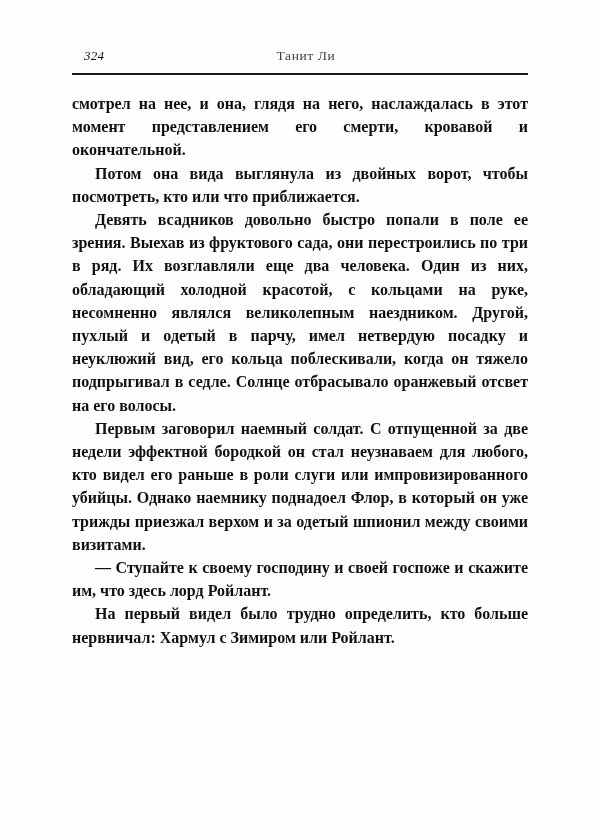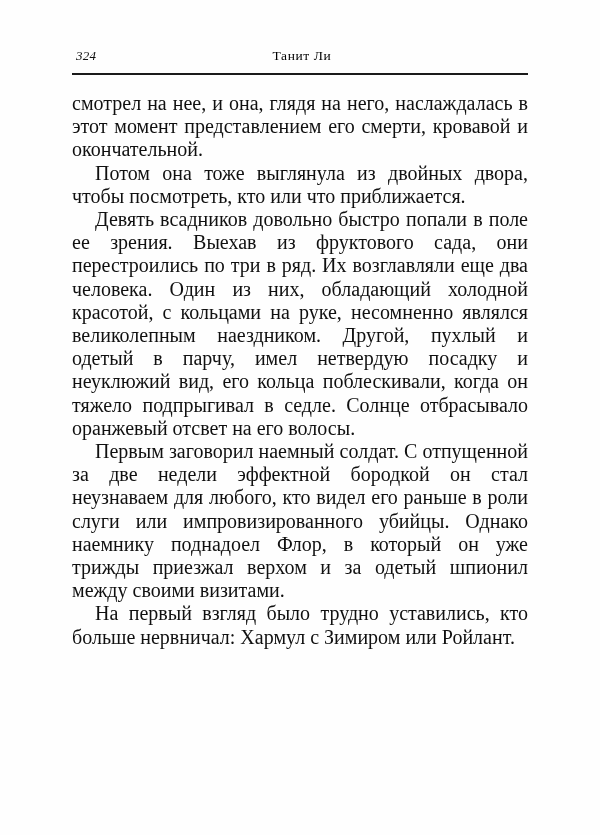--- a/index.html
+++ b/index.html
@@ -18,67 +18,68 @@
     position: relative;
     width: 600px;
     height: 835px;
     box-sizing: border-box;
     padding: 0;
     background: #fefefe;
   }
   .header {
     position: absolute;
     top: 48px;
-    left: 76px;
+    left: 84px;
     right: 72px;
     height: 22px;
     display: flex;
     align-items: baseline;
     justify-content: flex-start;
   }
   .folio {
     font-family: "Liberation Serif", serif;
     font-style: italic;
     font-size: 13px;
     color: #111111;
     width: 60px;
     text-align: left;
     letter-spacing: 0.2px;
   }
   .running-title {
     flex: 1;
     text-align: center;
     font-family: "Liberation Serif", serif;
     font-size: 13.5px;
-    color: #000000;
+    color: #404040;
     letter-spacing: 0.6px;
     margin-right: 60px;
   }
   .rule {
     position: absolute;
     top: 73px;
     left: 72px;
     width: 456px;
     height: 2px;
     background: #1a1a1a;
   }
   .body-text {
     position: absolute;
     top: 92px;
     left: 72px;
     width: 456px;
   }
   .body-text p {
     margin: 0;
-    font-size: 20px;
+    font-size: 16px;
     line-height: 23.2px;
     text-align: justify;
     text-justify: inter-word;
     hyphens: manual;
     color: #101010;
+    font-weight: bold;
   }
   .body-text p.indent {
     text-indent: 23px;
   }
   .body-text p.noindent {
     text-indent: 0;
   }
 </style>
 </head>
 <body>
@@ -87,19 +88,20 @@
 
   <div class="header">
     <div class="folio">324</div>
     <div class="running-title">Танит Ли</div>
   </div>
 
   <div class="rule"></div>
 
   <div class="body-text">
     <p class="noindent">смотрел на нее, и она, глядя на него, наслаждалась в этот момент представлением его смерти, кровавой и окончательной.</p>
-    <p class="indent">Потом она тоже выглянула из двойных двора, чтобы посмотреть, кто или что приближается.</p>
+    <p class="indent">Потом она вида выглянула из двойных ворот, чтобы посмотреть, кто или что приближается.</p>
     <p class="indent">Девять всадников довольно быстро попали в поле ее зрения. Выехав из фруктового сада, они перестроились по три в ряд. Их возглавляли еще два человека. Один из них, обладающий холодной красотой, с кольцами на руке, несомненно являлся великолепным наездником. Другой, пухлый и одетый в парчу, имел нетвердую посадку и неуклюжий вид, его кольца поблескивали, когда он тяжело подпрыгивал в седле. Солнце отбрасывало оранжевый отсвет на его волосы.</p>
     <p class="indent">Первым заговорил наемный солдат. С отпущенной за две недели эффектной бородкой он стал неузнаваем для любого, кто видел его раньше в роли слуги или импровизированного убийцы. Однако наемнику поднадоел Флор, в который он уже трижды приезжал верхом и за одетый шпионил между своими визитами.</p>
-    <p class="indent">На первый взгляд было трудно уставились, кто больше нервничал: Хармул с Зимиром или Ройлант.</p>
+    <p class="indent">— Ступайте к своему господину и своей госпоже и скажите им, что здесь лорд Ройлант.</p>
+    <p class="indent">На первый видел было трудно определить, кто больше нервничал: Хармул с Зимиром или Ройлант.</p>
   </div>
 
 </div>
 
 </body></html>

